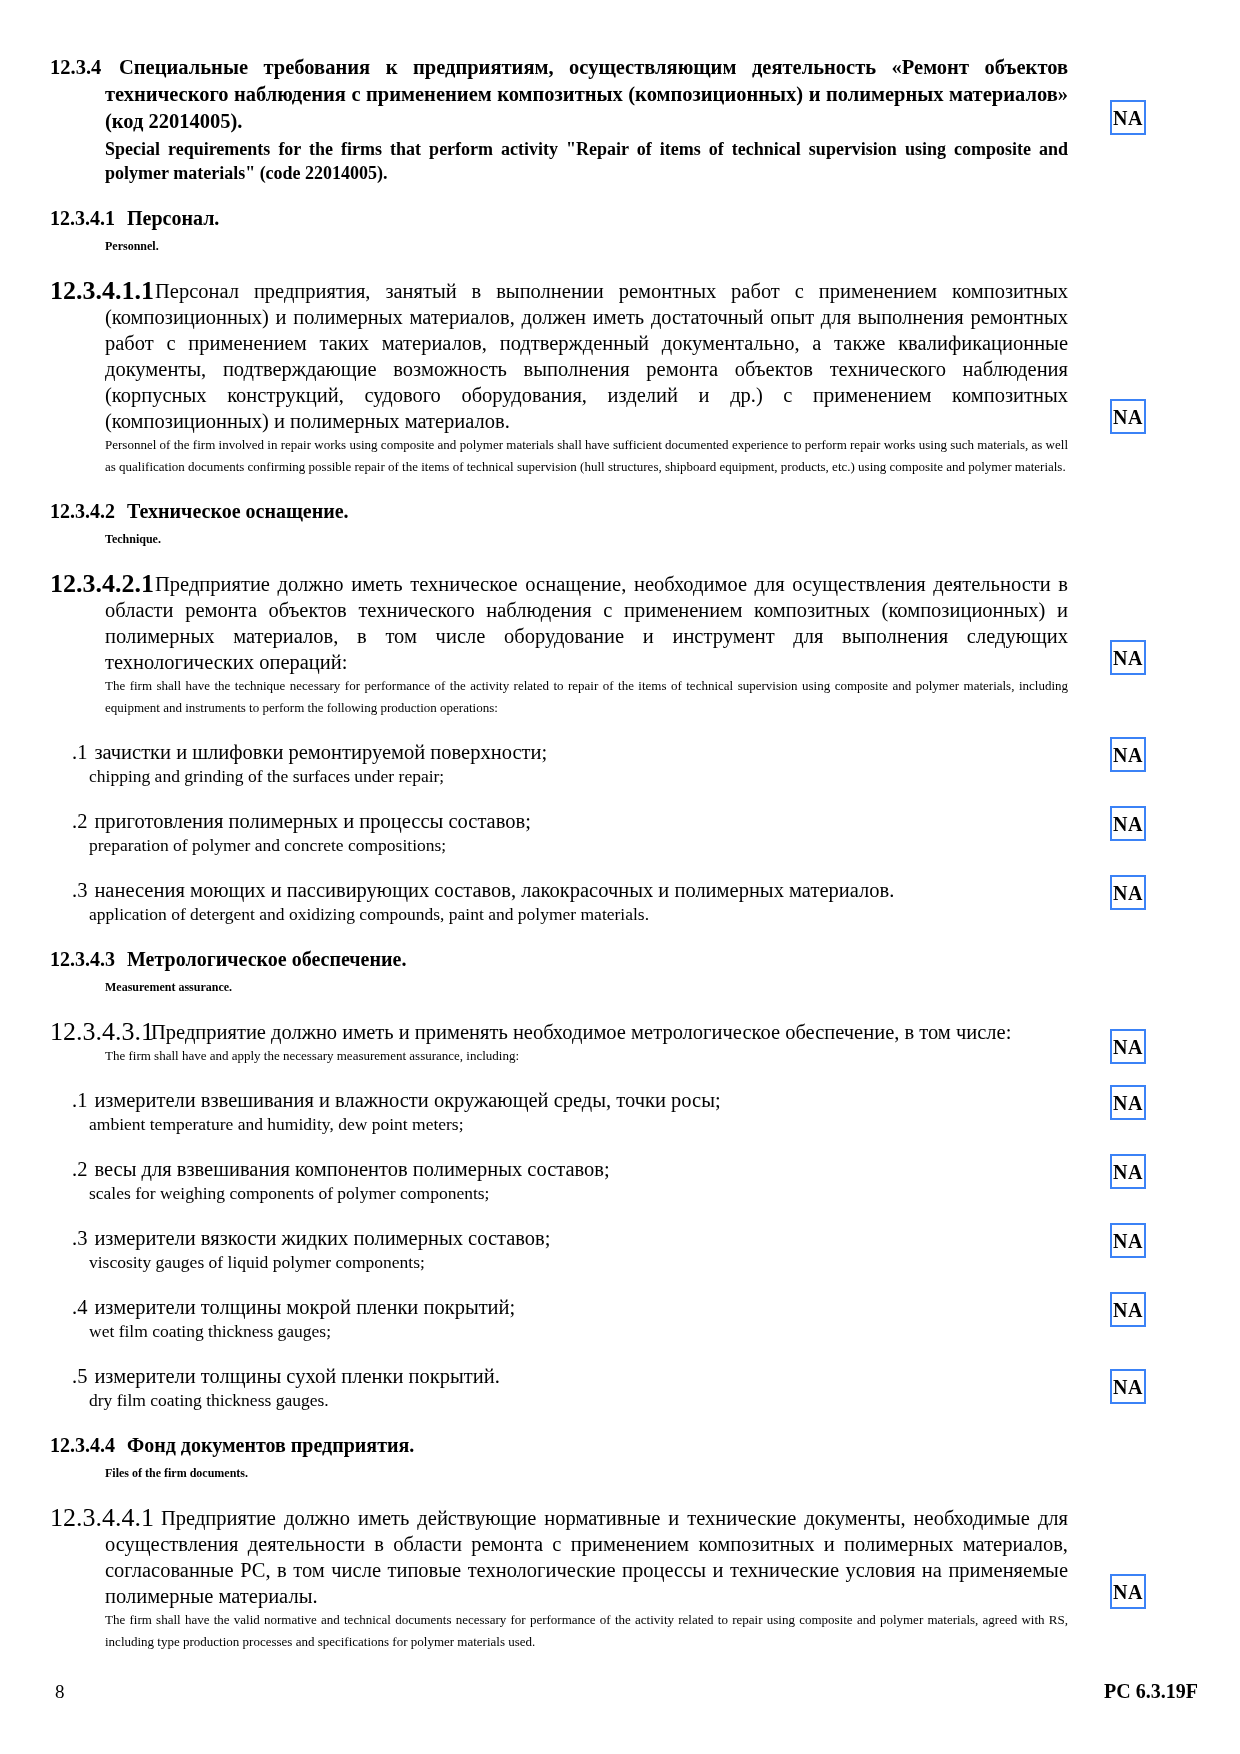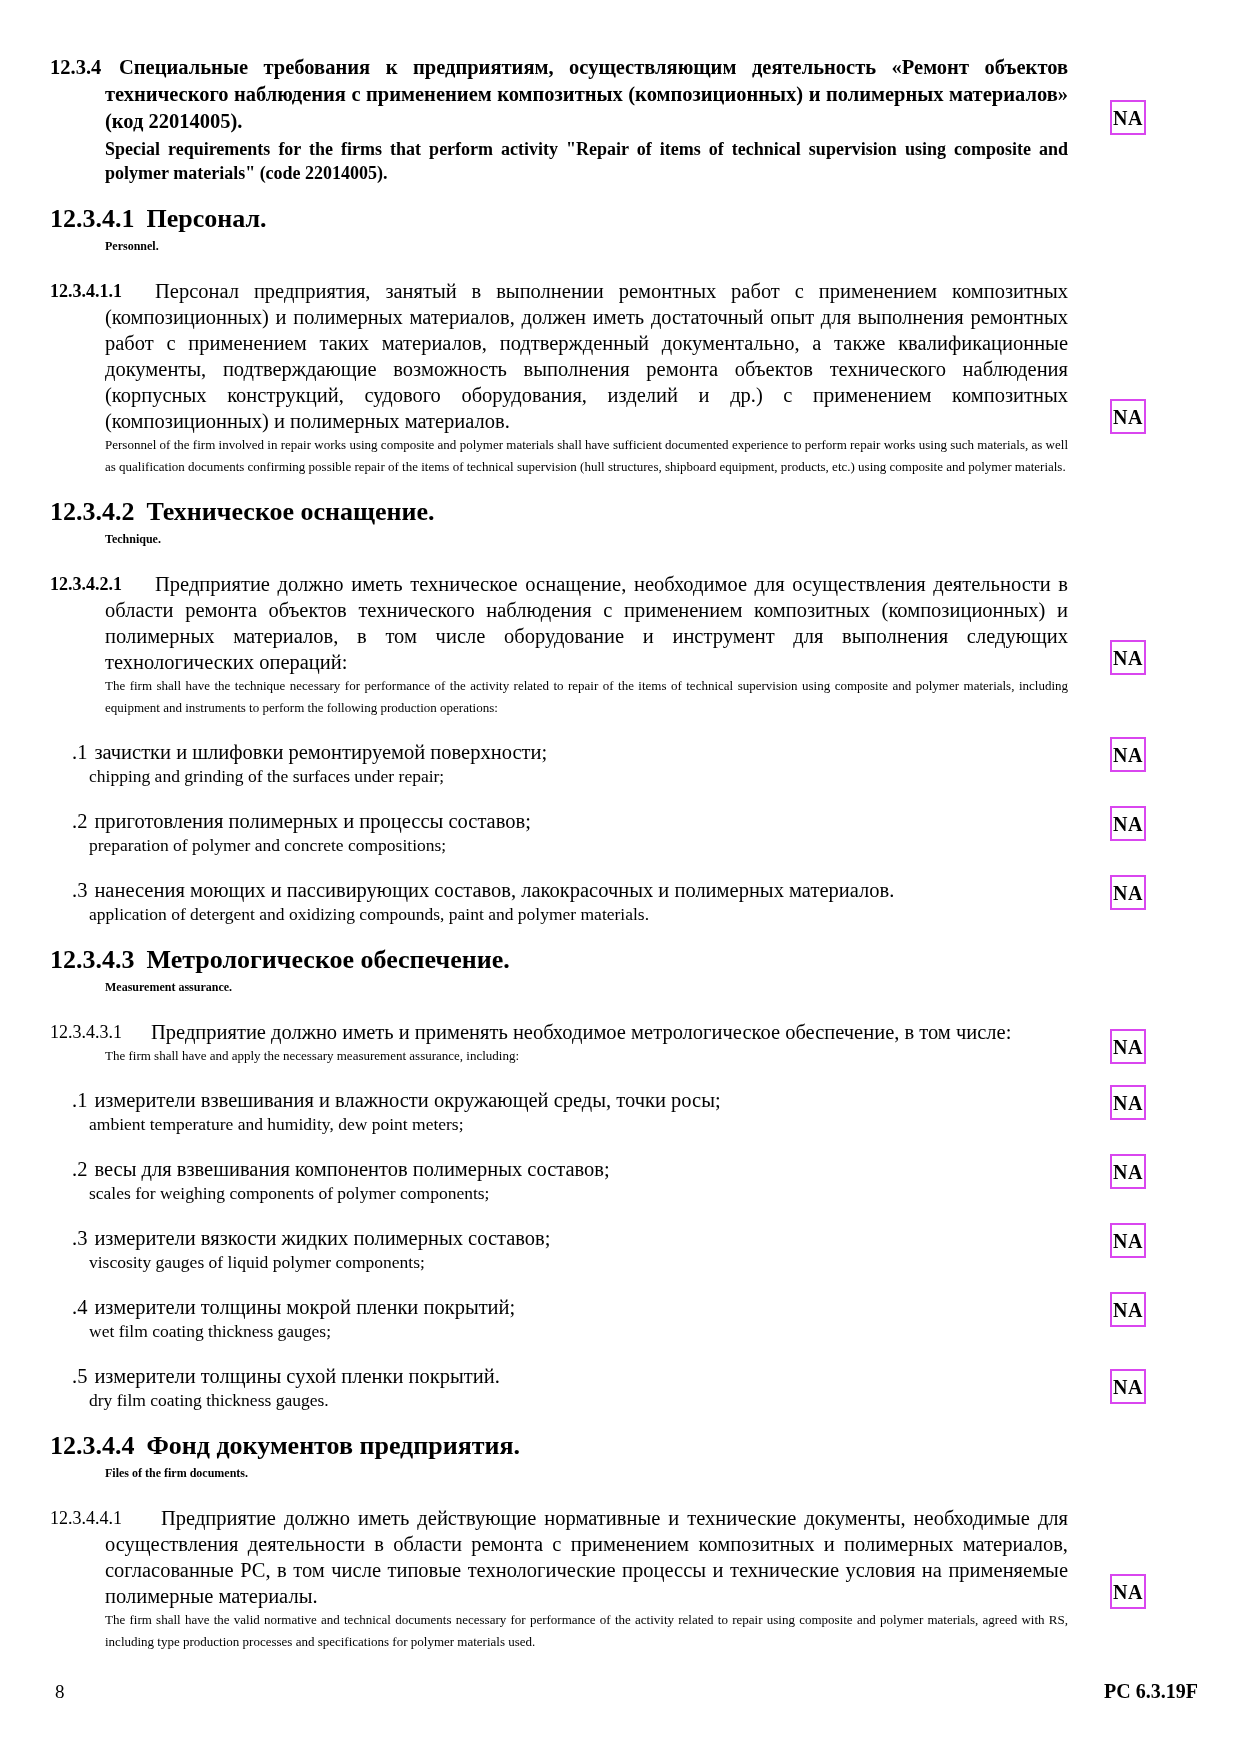--- a/index.html
+++ b/index.html
@@ -10,55 +10,55 @@
     background:#ffffff;
     color:#000;
     font-family:"Liberation Serif","DejaVu Serif",serif;
     overflow:hidden;
   }
   .content { position:absolute; top:54px; left:0; right:0; }
 
   .block { position:relative; margin-bottom:20px; }
 
   
-  .num { position:absolute; left:50px; top:0; white-space:nowrap; font-size:18px; line-height:26px; }
+  .num { position:absolute; left:50px; top:0; white-space:nowrap; font-size:26px; line-height:26px; }
   .num.h { font-size:20.5px; line-height:27px; }
   .bold { font-weight:bold; }
 
   
   .tw { position:relative; margin-left:105px; margin-right:160px; }
   .jst { text-align:justify; }
   .ru  { font-size:20.5px; line-height:26px; }
   .en  { font-size:13px; line-height:22px; }
   .h-ru { font-size:20.5px; line-height:27px; font-weight:bold; }
   .h-en { font-size:18px;  line-height:24px; font-weight:bold; margin-top:2px; }
 
   
   .ind-14 { text-indent:14px; }
   .ind-50 { text-indent:50px; }
   .ind-46 { text-indent:46px; }
   .ind-56 { text-indent:56px; }
 
   
-  .st-row { margin-left:50px; font-weight:bold; font-size:26px; line-height:27px; }
+  .st-row { margin-left:50px; font-weight:bold; font-size:20px; line-height:27px; }
   .st-num { margin-right:12px; }
   .st-en  { margin-left:105px; font-weight:bold; font-size:12px; line-height:23px; margin-top:3px; }
 
   
   .item { position:relative; margin-left:72px; margin-right:160px; margin-bottom:21px; }
   .item-ru { font-size:20.5px; line-height:26px; }
   .item-ru .marker { margin-right:7px; }
   .item-en { padding-left:17px; font-size:17.5px; line-height:22px; }
 
   
   .na {
     position:absolute;
     right:-78px;
     width:32px; height:31px;
-    border:2px solid #d946ef;
+    border:2px solid #3b82f6;
     background:#fff;
     display:flex; align-items:center; justify-content:center;
     font-weight:bold; font-size:20px; line-height:1;
     letter-spacing:0.5px;
   }
   .na-bottom { bottom:0; }
   .na-top { top:-2px; }
   .na-top6 { top:6px; }
   .na-en-top { top:-16px; }
 

